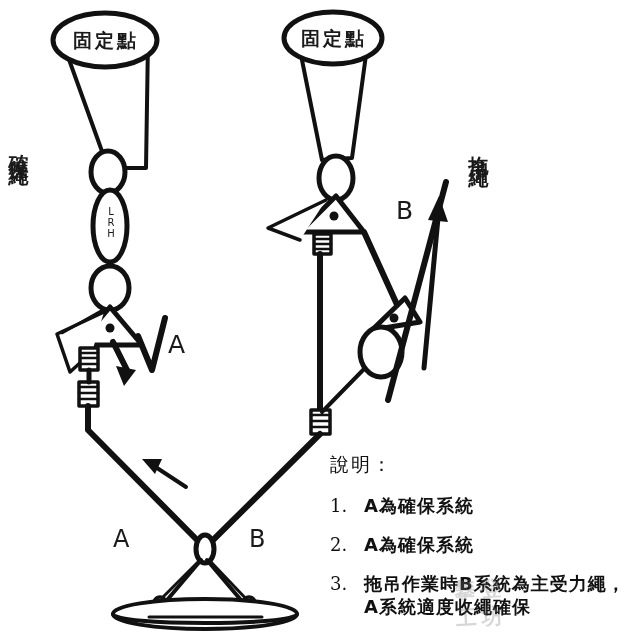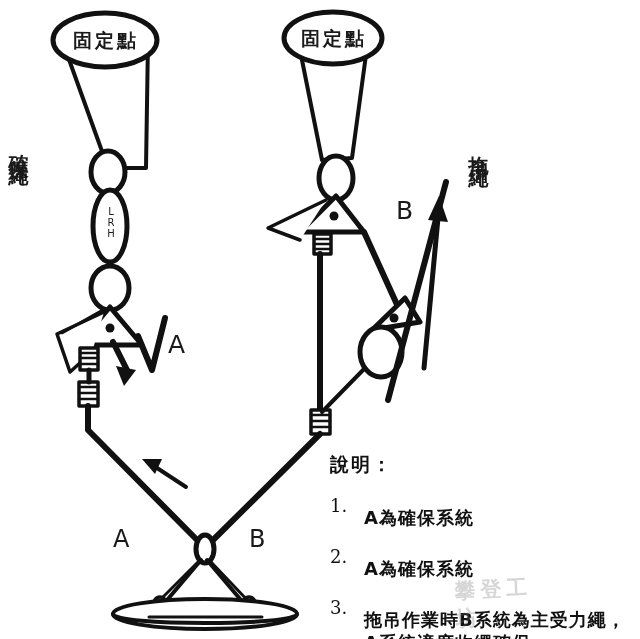--- a/index.html
+++ b/index.html
@@ -1,29 +1,29 @@
 <!DOCTYPE html>
 <html><head>
 <meta charset="utf-8">
 <style>
   html,body{margin:0;padding:0;background:#ffffff;}
   body{width:640px;height:639px;overflow:hidden;
        font-family:"DejaVu Sans","Liberation Sans",sans-serif;color:#111;}
-  #stage{position:relative;width:512px;height:639px;background:#fff;padding-left:21px;}
+  #stage{position:relative;width:512px;height:639px;background:#fff;}
   svg#diagram{position:absolute;left:0;top:0;width:640px;height:639px;}
   .lbl{position:absolute;color:#1a1a1a;}
   .cjk{font-family:"DejaVu Sans","Liberation Sans",sans-serif;font-weight:700;}
   .vert{writing-mode:vertical-rl;text-orientation:upright;letter-spacing:6px;}
   .lat{font-family:"DejaVu Sans","Liberation Sans",sans-serif;font-weight:400;}
   #anchor-left-text,#anchor-right-text{font-size:19px;font-weight:700;letter-spacing:3px;}
   #legend{position:absolute;left:330px;top:452px;width:300px;}
-  #legend .head{font-size:19px;font-weight:700;letter-spacing:2px;margin-bottom:16px;}
+  #legend .head{font-size:19px;font-weight:400;letter-spacing:2px;margin-bottom:16px;}
   #legend .row{display:flex;margin-bottom:15px;font-size:18px;font-weight:700;line-height:1.32;}
   #legend .num{width:34px;flex:0 0 34px;font-family:"DejaVu Serif","Liberation Serif",serif;font-weight:400;}
-  #legend .txt{letter-spacing:1px;margin-top:12px;}
+  #legend .txt{letter-spacing:1px;}
   .wm{position:absolute;left:455px;top:575px;font-size:21px;color:rgba(120,120,120,.30);
       letter-spacing:5px;font-weight:700;transform:rotate(-3deg);pointer-events:none;}
 </style>
 </head>
 <body>
 
 <div id="stage">
 
   <svg id="diagram" viewBox="0 0 640 639">
     <g fill="none" stroke="#111111" stroke-linecap="round" stroke-linejoin="round">

